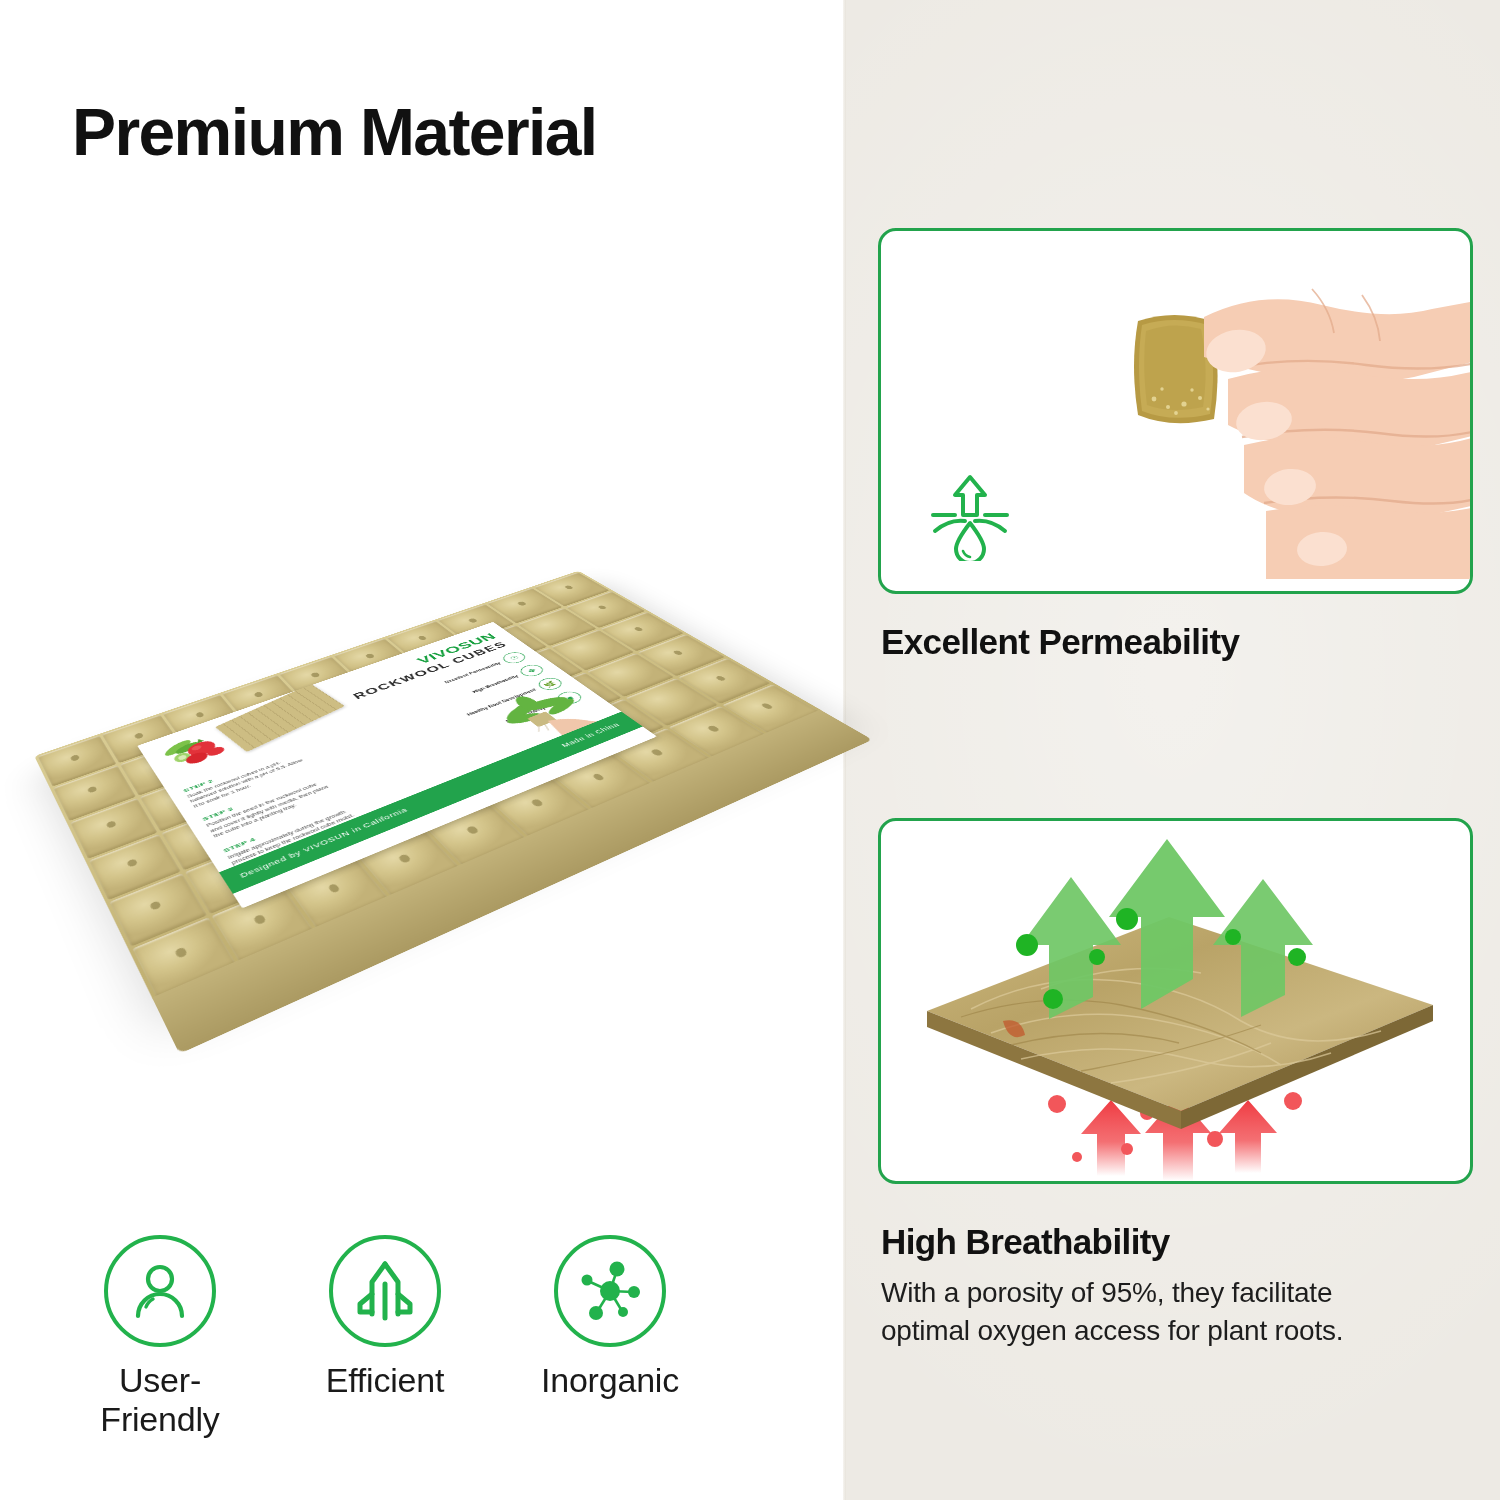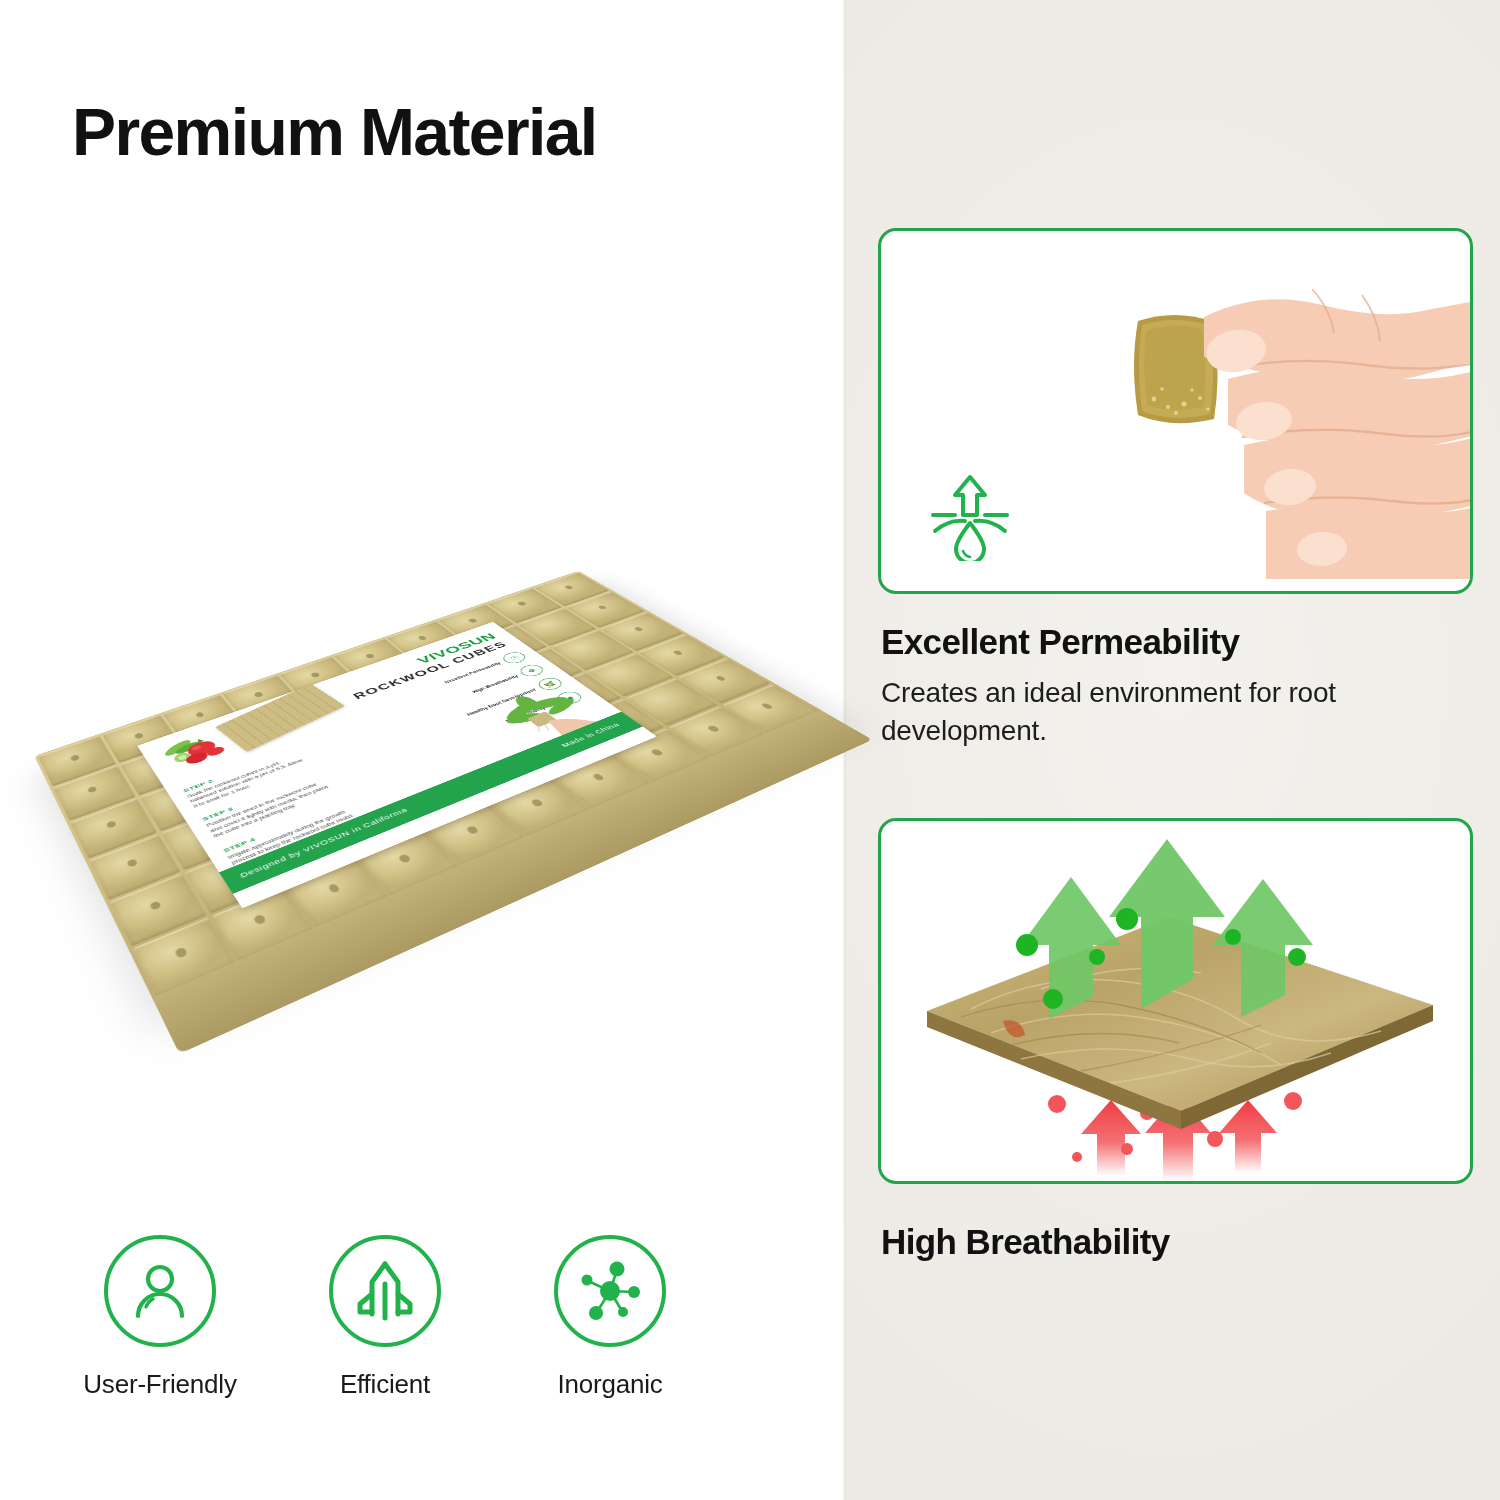--- a/index.html
+++ b/index.html
@@ -79,21 +79,21 @@
     background:repeating-linear-gradient(90deg,#cdbd83 0 9px,#b9a871 9px 10px),
                repeating-linear-gradient(0deg,#cdbd83 0 9px,#b9a871 9px 10px);
     border-radius:3px;transform:rotate(-9deg);box-shadow:0 2px 4px rgba(0,0,0,.18);}
   .succ{position:absolute;right:6px;bottom:52px;width:118px;height:92px;}
 
   
   .featrow{position:absolute;left:60px;top:1235px;width:700px;height:210px;}
   .fitem{position:absolute;top:0;width:200px;text-align:center;}
   .fitem .ring{width:112px;height:112px;border-radius:50%;border:4px solid #22b24c;
     margin:0 auto;display:flex;align-items:center;justify-content:center;box-sizing:border-box;}
-  .fitem .flabel{margin-top:22px;font-size:26px;color:#1a1a1a;letter-spacing:-.2px;}
+  .fitem .flabel{margin-top:14px;font-size:34px;color:#1a1a1a;letter-spacing:-.2px;}
 
   
   .right{position:absolute;left:845px;top:0;width:655px;height:1500px;}
   .card{position:absolute;left:33px;width:589px;background:#ffffff;
     border:3px solid #22a34c;border-radius:18px;overflow:hidden;}
   .card.c1{top:228px;height:360px;}
   .card.c2{top:818px;height:360px;}
   .blk-title{position:absolute;left:36px;font-size:35px;font-weight:bold;color:#111;letter-spacing:-.6px;}
   .blk-body{position:absolute;left:36px;width:520px;font-size:28px;color:#1d1d1d;line-height:1.36;letter-spacing:-.2px;}
   .t1{top:622px;} .b1{top:674px;}
@@ -375,21 +375,20 @@
             <path d="M8 62 q14 -12 30 -10"></path>
             <path d="M78 62 q-14 -12 -30 -10"></path>
             <path d="M43 54 q-14 18 -14 26 a14 14 0 0 0 28 0 q0 -8 -14 -26 z"></path>
             <path d="M36 82 q2 5 7 6" stroke-width="2.6"></path>
           </g>
         </svg>
       </div>
     </div>
 
     <div class="blk-title t1">Excellent Permeability</div>
-    <div class="blk-body  b1">Creates an ideal environment for root development.</div>
 
     <div class="card c2">
       <svg class="breathe" viewBox="0 0 589 360">
         <defs>
           <linearGradient id="redfade" x1="0" y1="1" x2="0" y2="0">
             <stop offset="0%" stop-color="#f2565a" stop-opacity="0"></stop>
             <stop offset="45%" stop-color="#f2565a" stop-opacity=".85"></stop>
             <stop offset="100%" stop-color="#ef3b42" stop-opacity="1"></stop>
           </linearGradient>
           <linearGradient id="slabg" x1="0" y1="0" x2="1" y2="1">
@@ -443,15 +442,16 @@
             <circle cx="216" cy="136" r="8"></circle>
           <circle cx="246" cy="98" r="11"></circle>
             <circle cx="352" cy="116" r="8"></circle>
           <circle cx="416" cy="136" r="9"></circle>
             <circle cx="172" cy="178" r="10"></circle>
         </g>
       </svg>
     </div>
 
     <div class="blk-title t2">High Breathability</div>
+    <div class="blk-body  b2">With a porosity of 95%, they facilitate optimal oxygen access for plant roots.</div>
 
   </div>
 </div>
 
 </body></html>

